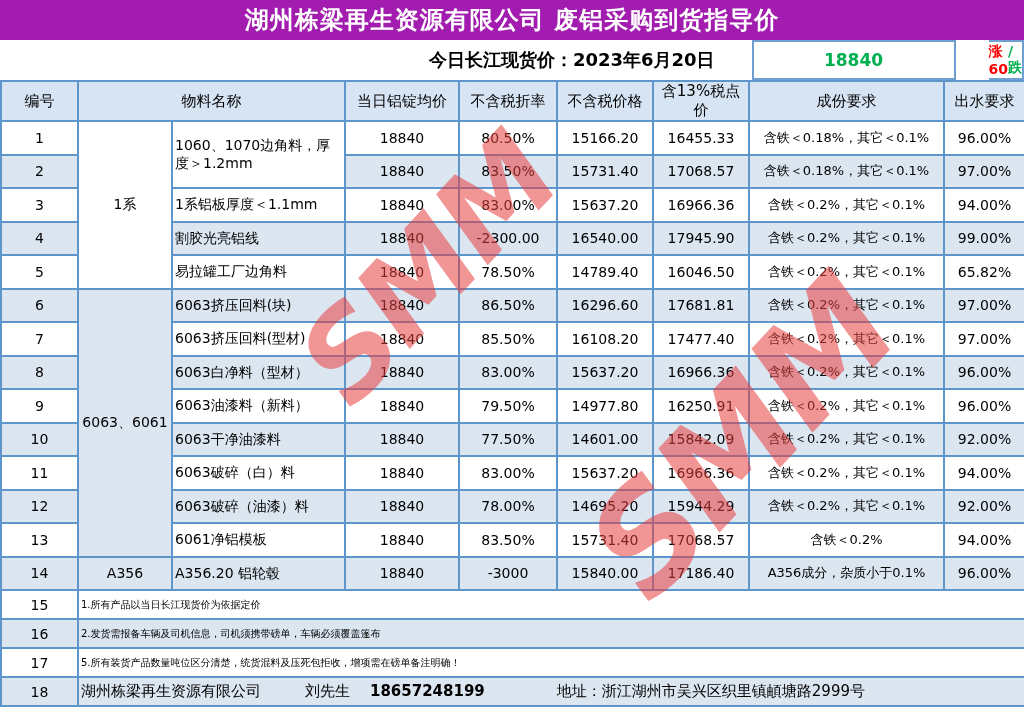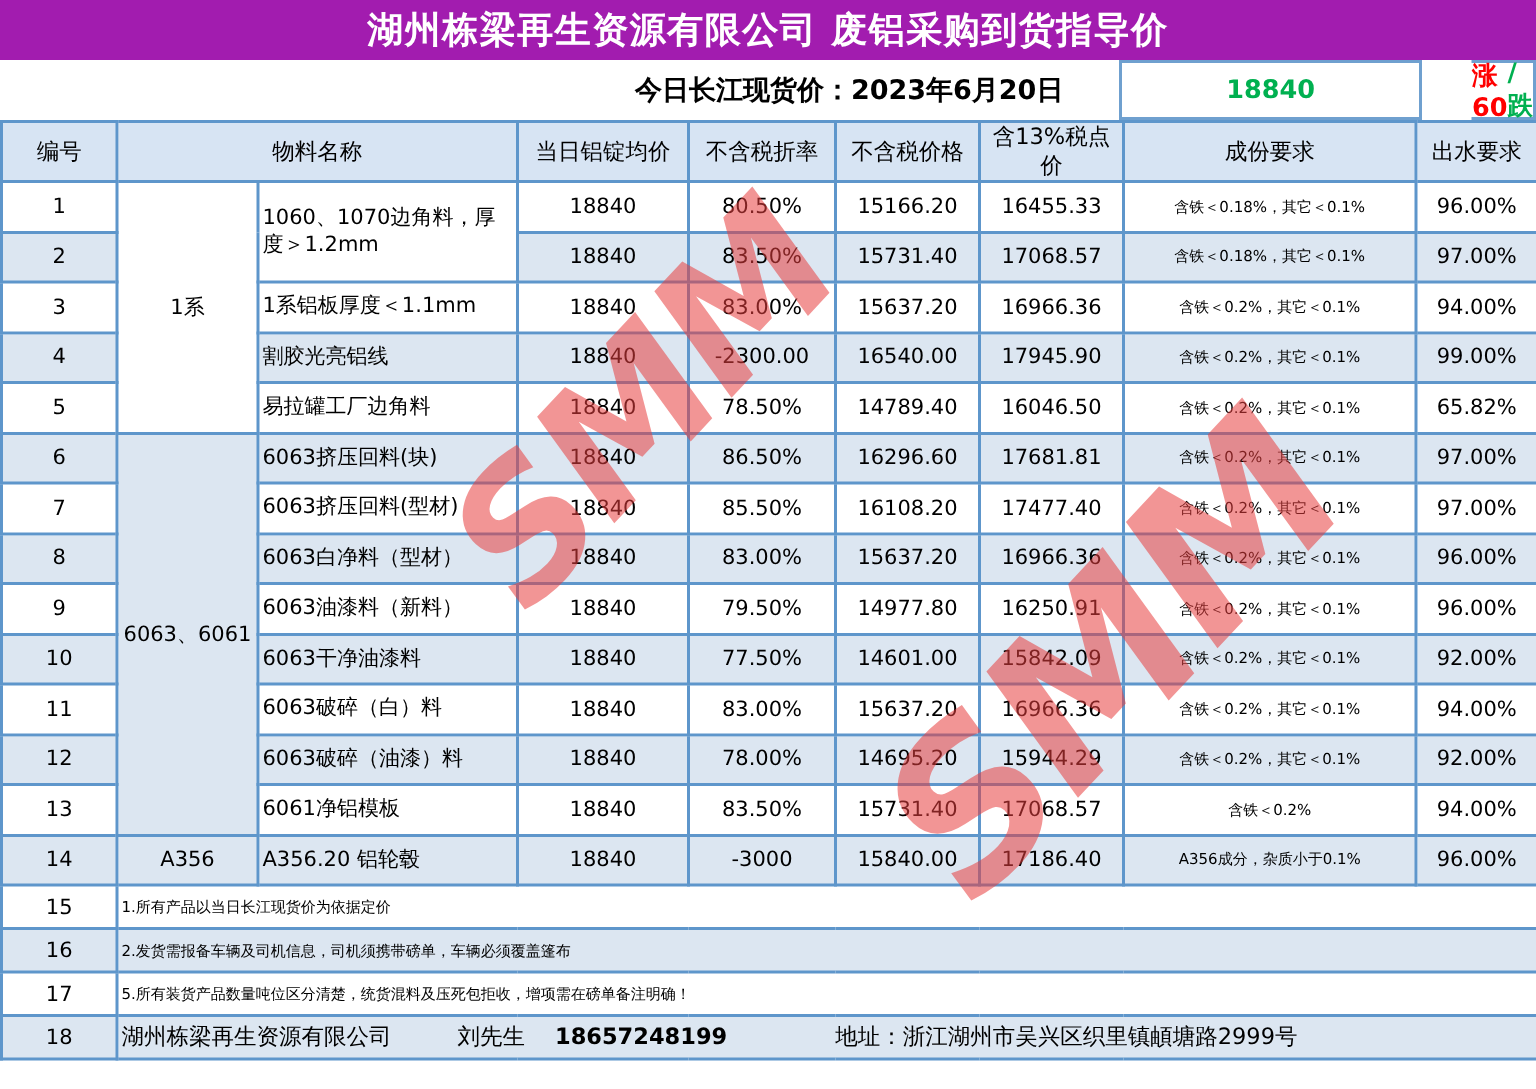--- a/index.html
+++ b/index.html
@@ -22,21 +22,21 @@
     font-size:18px;font-weight:bold;padding-right:4px;box-sizing:border-box;
   }
   .spot-price{
     width:208px;display:flex;align-items:center;justify-content:center;
     border:2px solid #6fa0cf;box-sizing:border-box;
     color:#00b050;font-size:17px;font-weight:bold;
   }
   .spot-change{
     flex:1;display:flex;align-items:center;justify-content:space-between;
     border:2px solid #6fa0cf;border-left:none;box-sizing:border-box;
-    font-size:17px;font-weight:bold;
+    font-size:14px;font-weight:bold;
   }
   .chg-up{color:#ff0000;}
   .chg-down{color:#00b050;}
   
   table.price{
     width:1024px;border-collapse:collapse;table-layout:fixed;
     font-size:14px;
   }
   table.price td,table.price th{
     border:2px solid #5e96cb;padding:0 2px;box-sizing:border-box;
@@ -44,21 +44,21 @@
   }
   tr.hdr{height:35px;}
   tr.hdr th{background:#d7e4f3;font-size:15px;text-align:center;}
   tr.r{height:33.5px;}
   tr.note-r{height:29px;}
   tr.alt td{background:#dce6f1;}
   td.c-no{text-align:center;}
   td.c-group{text-align:center;}
   td.c-mat{text-align:left;padding-left:6px;line-height:1.25;}
   td.c-num{text-align:center;}
-  td.c-comp{text-align:center;font-size:10px;}
+  td.c-comp{text-align:center;font-size:13px;}
   td.c-note{text-align:left;padding-left:12px;font-size:10px;}
   td.c-footer{text-align:left;padding-left:38px;font-size:15px;font-weight:bold;}
   .f-gap1{margin-left:44px;}
   .f-gap2{margin-left:20px;font-weight:bold;}
   .f-gap3{margin-left:72px;}
   
   .wm{
     position:absolute;z-index:10;pointer-events:none;
     font-style:italic;font-weight:900;
     color:rgba(232,62,62,0.55);

